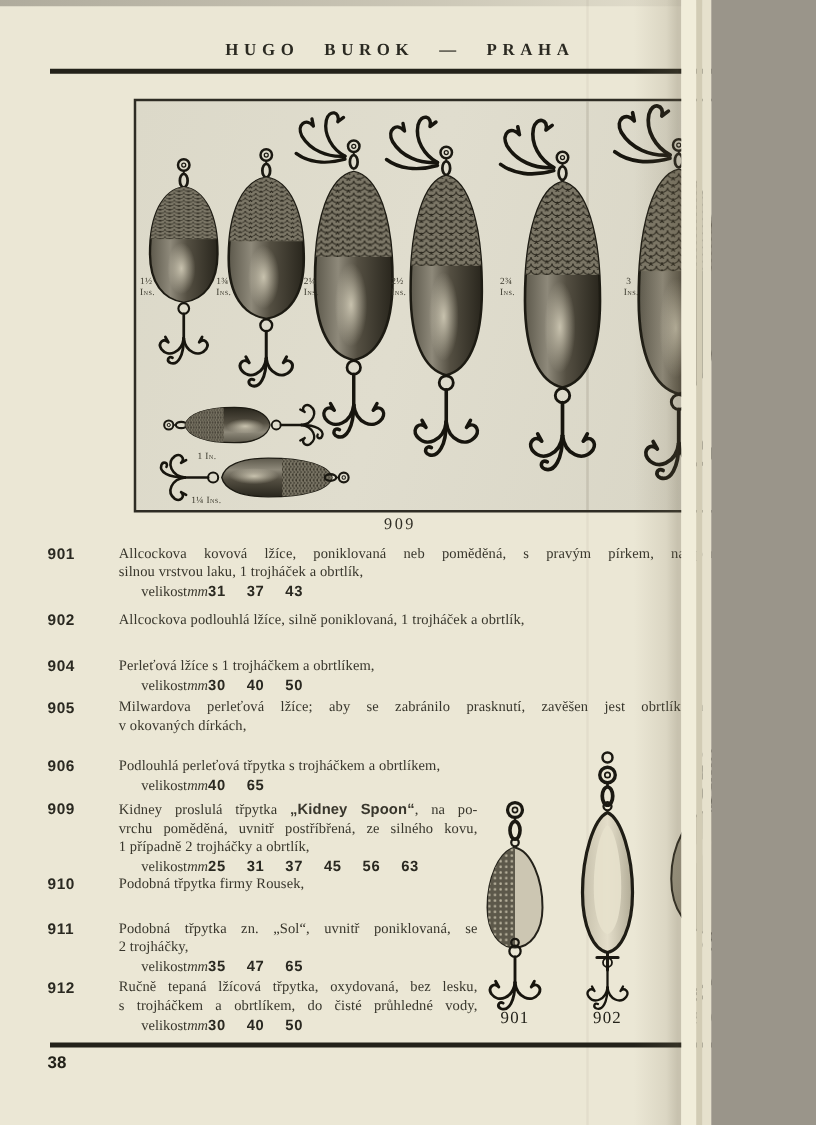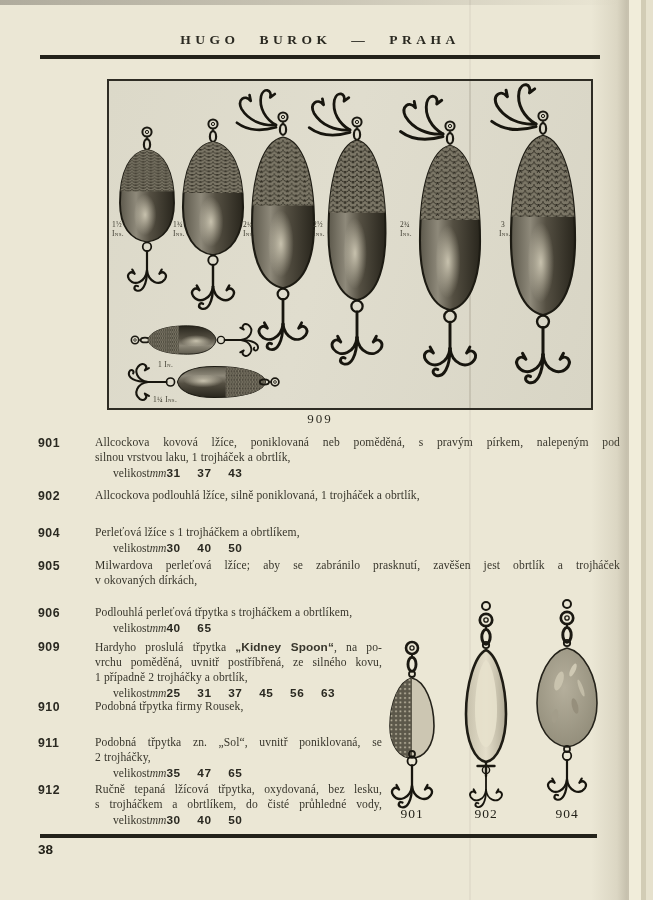--- a/index.html
+++ b/index.html
@@ -1,16 +1,16 @@
 <!DOCTYPE html>
 <html><head>
 <meta charset="utf-8">
 <style>
   html,body{margin:0;padding:0;background:#9a958a;}
-  .page{position:relative;width:653px;height:900px;background:#ebe7d5;overflow:hidden;
+  .page{position:relative;width:569px;height:900px;background:#ebe7d5;overflow:hidden;
         font-family:"Liberation Serif",serif;color:#38362c;}
   
   .top-edge{position:absolute;left:0;top:0;width:620px;height:5px;
         background:linear-gradient(to right,#84807494,#b0ab9c88 55%,rgba(176,171,156,0));}
   .fold-line{position:absolute;left:469px;top:0;width:2px;height:100%;background:rgba(110,100,80,0.07);}
   .fold-shadow{position:absolute;top:0;right:26px;width:36px;height:100%;
         background:linear-gradient(to right,rgba(123,112,86,0),rgba(123,112,86,0.14) 72%,rgba(101,92,69,0.28));}
   .edge-crease{position:absolute;top:0;right:24px;width:2px;height:100%;background:rgba(95,85,62,0.25);}
   .edge-light{position:absolute;top:0;right:12px;width:12px;height:100%;background:#f1edda;}
   .edge-dark{position:absolute;top:0;right:7px;width:5px;height:100%;background:#d2ccb5;}
@@ -234,21 +234,21 @@
       <div class="ln">Podlouhlá perleťová třpytka s trojháčkem a obrtlíkem,</div>
       <div class="vel">
         <span class="vlab">velikost</span><span class="vunit">mm</span><span class="vvals">40 65</span>
       </div>
     </div>
   </div>
 
   <div class="item narrow" style="top:640px">
     <div class="no">909</div>
     <div class="body">
-      <div class="ln j"><span>Hardyho proslulá třpytka </span><span class="kbold">„Kidney Spoon“</span><span>, na po-</span></div>
+      <div class="ln j"><span>Kidney proslulá třpytka </span><span class="kbold">„Kidney Spoon“</span><span>, na po-</span></div>
       <div class="ln j">vrchu poměděná, uvnitř postříbřená, ze silného kovu,</div>
       <div class="ln">1 případně 2 trojháčky a obrtlík,</div>
       <div class="vel">
         <span class="vlab">velikost</span><span class="vunit">mm</span><span class="vvals">25 31 37 45 56 63</span>
       </div>
     </div>
   </div>
 
   <div class="item narrow" style="top:700px">
     <div class="no">910</div>

